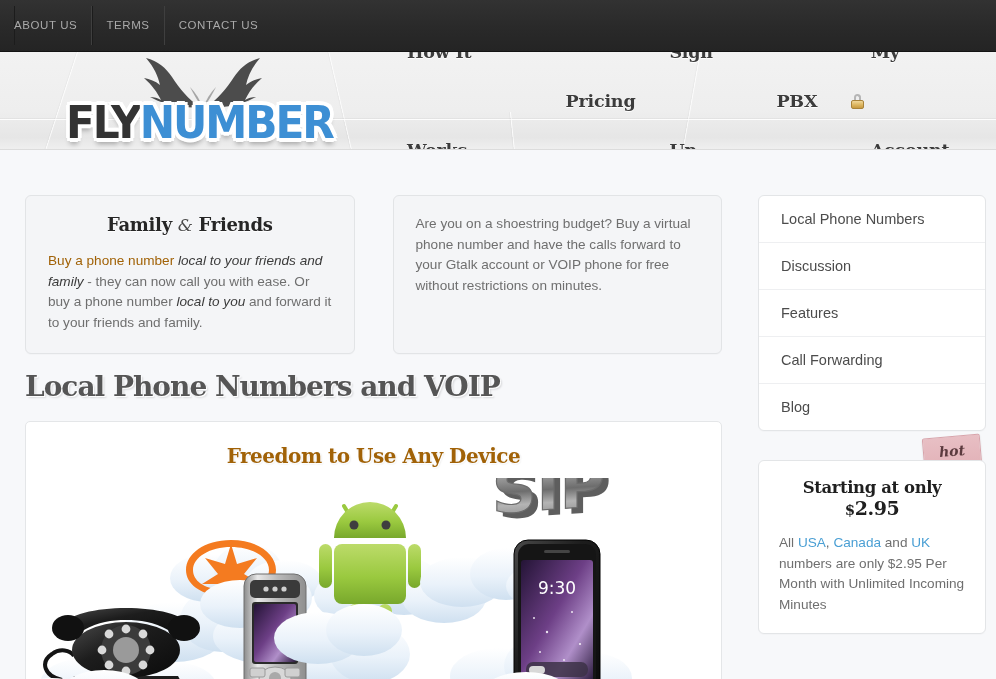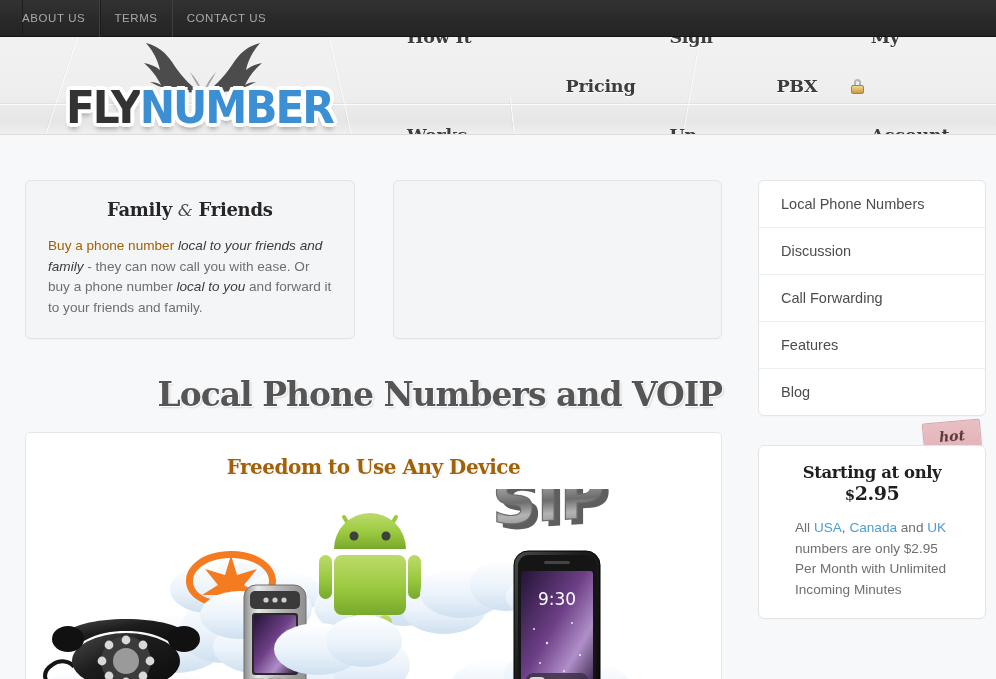--- a/index.html
+++ b/index.html
@@ -12,26 +12,26 @@
 
   body {
     font-family: "Liberation Sans", sans-serif;
     background: #f7f8fa;
     color: #666;
     -webkit-font-smoothing: antialiased;
   }
 
   
   .topbar {
-    height: 37px;
+    height: 52px;
     background: linear-gradient(to bottom, #323232 0%, #2a2a2a 50%, #242424 100%);
     border-bottom: 1px solid #141414;
     display: flex;
     align-items: center;
-    padding-left: 22px;
+    padding-left: 14px;
   }
   .topbar a {
     color: #a9a9a9;
     font-size: 11.5px;
     letter-spacing: 0.6px;
     text-decoration: none;
     padding: 0 14px;
     line-height: 39px;
     display: inline-block;
     border-right: 1px solid #3f3f3f;
@@ -210,24 +210,24 @@
     line-height: 20.5px;
     color: #6f6f6f;
   }
   .card p a { color: #a16207; text-decoration: none; }
   .card p i { font-style: italic; color: #3b3b3b; font-weight: 500; }
 
   
   .page-heading {
     font-family: "DejaVu Serif", serif;
     font-weight: bold;
-    font-size: 33px;
+    font-size: 28px;
     color: #555555;
-    text-align: right;
-    margin: 36px 0 18px;
+    text-align: left;
+    margin: 16px 0 18px;
     letter-spacing: -1px;
     text-shadow: 1px 1px 0 rgba(255,255,255,0.95), 2px 2px 2px rgba(0,0,0,0.12);
   }
 
   
   .hero {
     background: #ffffff;
     border: 1px solid #e4e6e8;
     border-radius: 5px;
     height: 290px;
@@ -299,21 +299,21 @@
     font-size: 14px;
     color: #5b3a3e;
     text-align: center;
     line-height: 29px;
   }
   .price-box {
     position: relative;
     background: #ffffff;
     border: 1px solid #e3e5e7;
     border-radius: 6px;
-    padding: 17px 36px 18px;
+    padding: 17px 20px 18px;
     z-index: 2;
     box-shadow: 0 1px 1px rgba(0,0,0,0.02);
   }
   .price-box h4 {
     font-family: "DejaVu Serif", serif;
     font-weight: bold;
     font-size: 16.5px;
     color: #1f1f1f;
     text-align: center;
     line-height: 20px;
@@ -382,20 +382,21 @@
     <div class="cards">
 
       <div class="card c1">
         <h2><span>Family</span>
           <span class="amp">&amp;</span>
           <span>Friends</span></h2>
         <p><a href="#">Buy a phone number</a><i> local to your friends and family</i><span> - they can now call you with ease. Or buy a phone number </span><i>local to you</i><span> and forward it to your friends and family.</span></p>
       </div>
 
       <div class="card c2">
+        <p>Are you on a shoestring budget? Buy a virtual phone number and have the calls forward to your Gtalk account or VOIP phone for free without restrictions on minutes.</p>
       </div>
 
     </div>
 
     <h1 class="page-heading">Local Phone Numbers and VOIP</h1>
 
     <div class="hero">
       <h3>Freedom to Use Any Device</h3>
 
       <div class="hero-art">
@@ -584,22 +585,22 @@
       </div>
     </div>
 
   </div>
 
   <div class="sidebar">
 
     <div class="menu-box">
       <a class="menu-item" href="#">Local Phone Numbers</a>
       <a class="menu-item" href="#">Discussion</a>
+      <a class="menu-item" href="#">Features</a>
       <a class="menu-item" href="#">Call Forwarding</a>
-      <a class="menu-item" href="#">Features</a>
       <a class="menu-item" href="#">Blog</a>
     </div>
 
     <div class="price-wrap">
       <div class="hot-tag">
         <span>hot</span>
       </div>
       <div class="price-box">
         <h4><span>Starting at only</span><br>
           <span class="amt"><span class="cur">$</span><span>2.95</span></span></h4>

